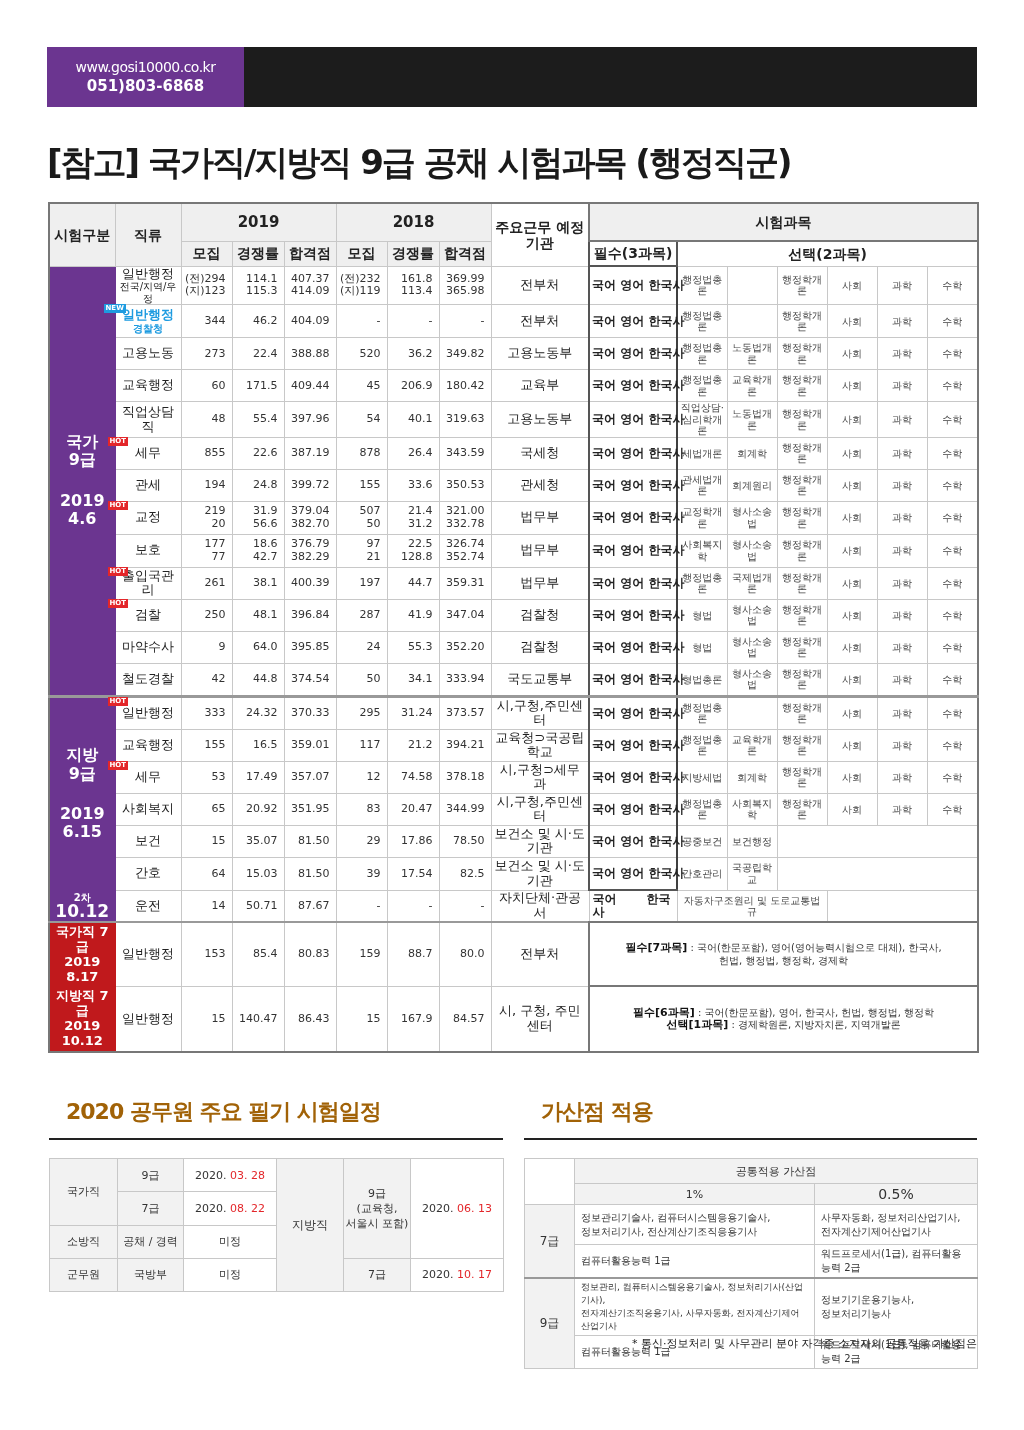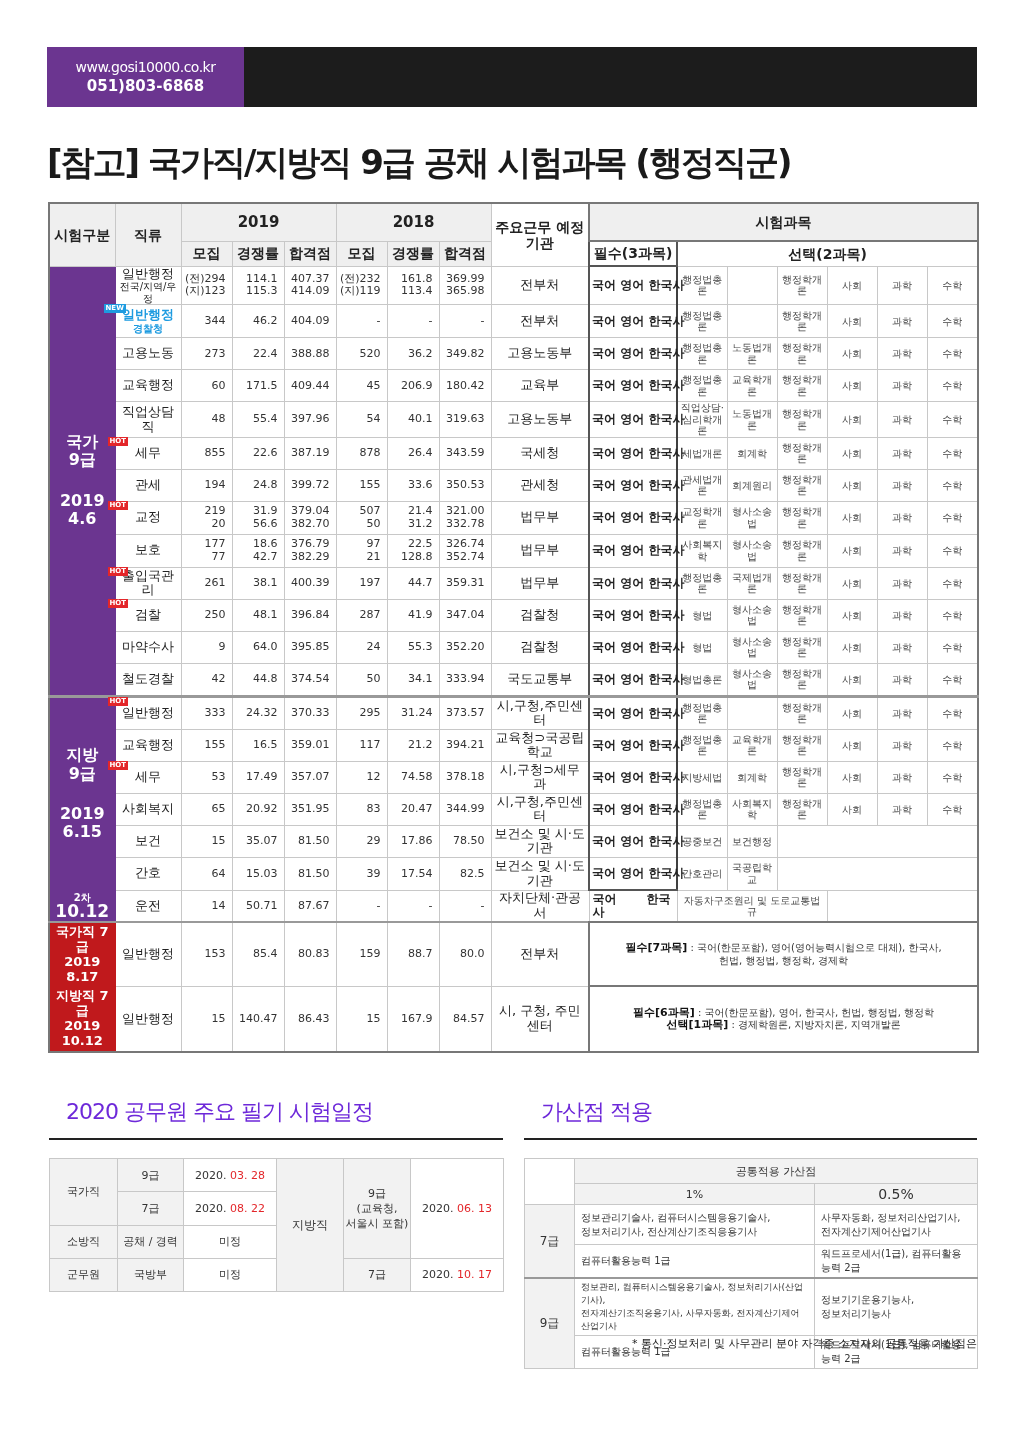--- a/index.html
+++ b/index.html
@@ -23,21 +23,21 @@
   .group-cell { background: #6b3590; color: #fff; font-weight: bold; font-size: 16px; border-color: #6b3590 !important; }
   .group-cell-red { background: #c0191c; color: #fff; font-weight: bold; font-size: 13px; border-color: #c0191c !important; }
   .badge-hot { position: absolute; left: -8px; top: -1px; background: #e3262a; color: #fff; font-size: 7px; font-weight: bold; padding: 0 2px; line-height: 9px; }
   .badge-new { position: absolute; left: -12px; top: -1px; background: #1e9be0; color: #fff; font-size: 7px; font-weight: bold; padding: 0 2px; line-height: 9px; text-align: right; }
   .blue { color: #1e9be0; font-weight: bold; }
   .small { font-size: 10px; }
   .tiny { font-size: 9px; }
   .subj-note { font-size: 10px; color: #333; line-height: 1.6; }
   .subj-note b { color: #111; font-size: 11px; }
 
-  .sub-title { position: absolute; font-size: 22px; font-weight: normal; letter-spacing: -1px; color: #6d28d9; }
+  .sub-title { position: absolute; font-size: 22px; font-weight: bold; letter-spacing: -1px; color: #a16207; }
   .sub-rule { position: absolute; height: 2px; background: #222; }
   table.sched { position: absolute; left: 49px; top: 1158px; width: 454px; height: 134px; border-collapse: collapse; table-layout: fixed; font-size: 11px; }
   table.sched td { border: 1px solid #c8c8c8; text-align: center; vertical-align: middle; color: #333; }
   table.sched .g { background: #f2f2f2; }
   .red { color: #e3262a; }
 
   table.bonus { position: absolute; left: 524px; top: 1158px; width: 453px; border-collapse: collapse; table-layout: fixed; font-size: 10px; }
   table.bonus td { border: 1px solid #c8c8c8; vertical-align: middle; color: #333; padding: 2px 6px; }
   table.bonus .g { background: #f2f2f2; text-align: center; }
   .foot-note { position: absolute; right: 47px; top: 1335px; text-align: right; font-size: 11px; line-height: 18px; color: #222; }

